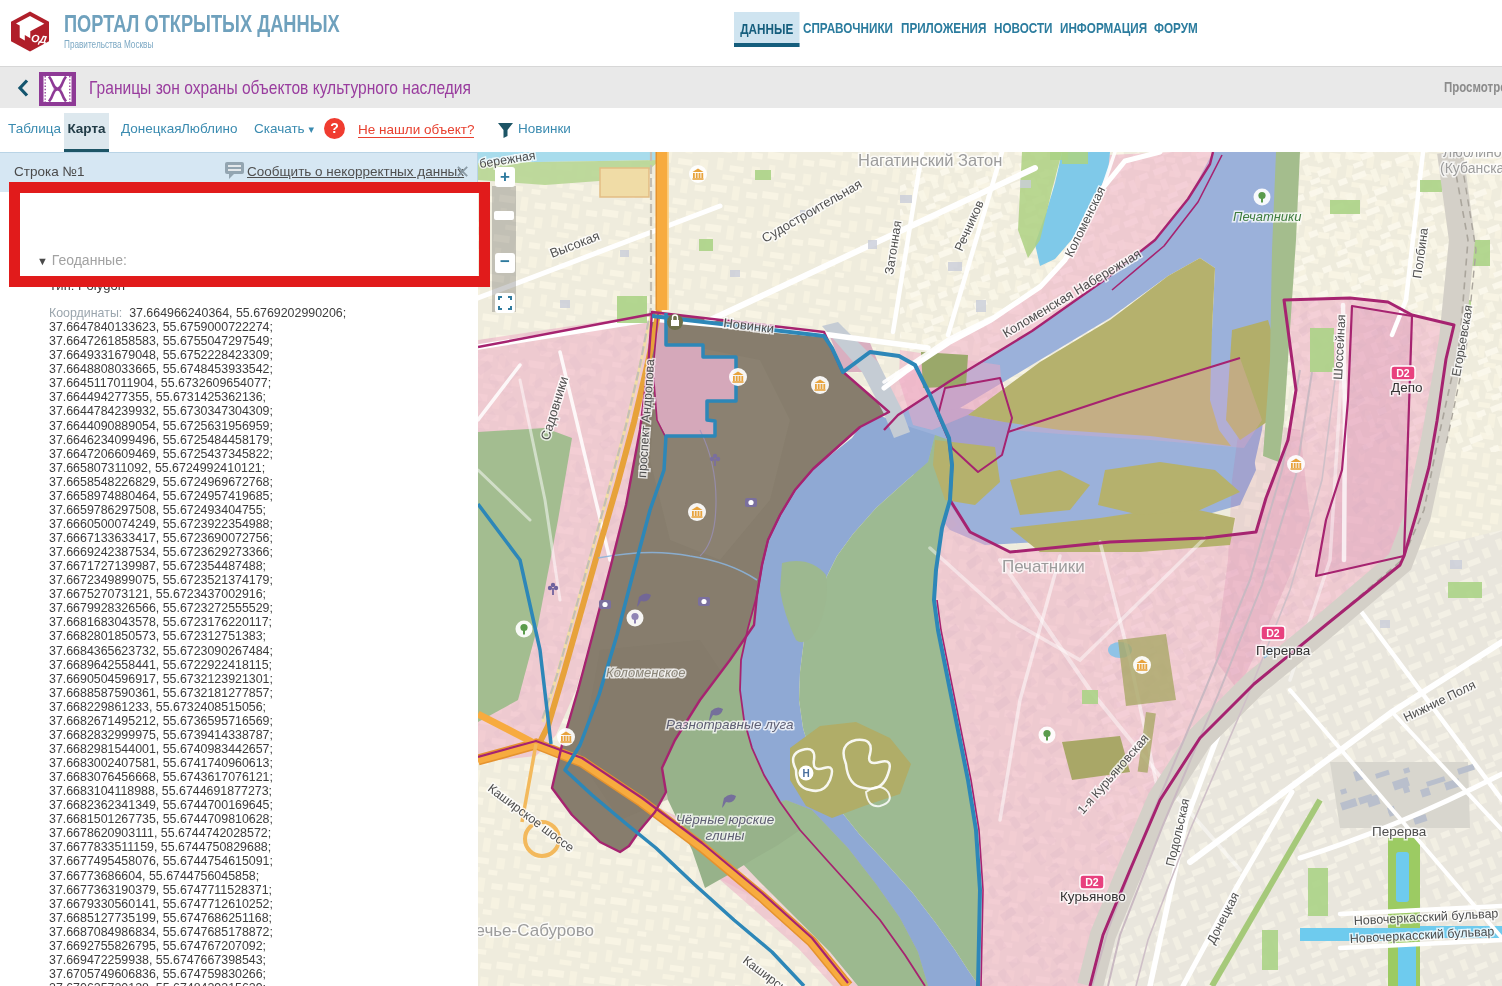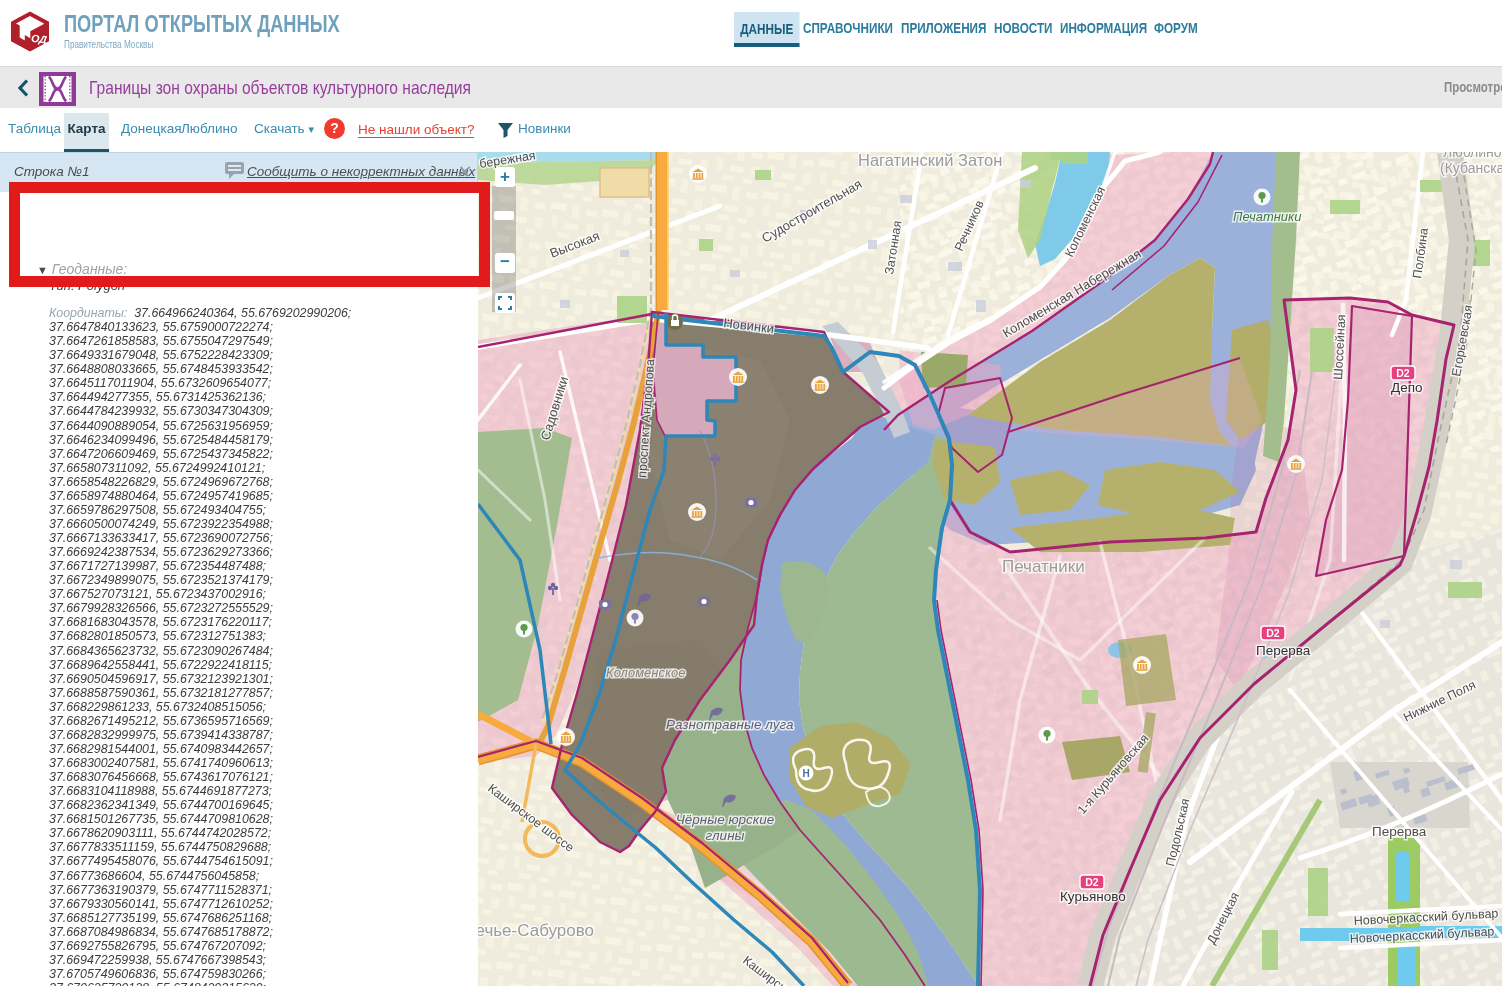--- a/index.html
+++ b/index.html
@@ -22,27 +22,27 @@
 #dstitle{position:absolute;left:89px;top:10px;color:#993c9e;font-size:19px;font-weight:normal;}
 #views{position:absolute;right:-52px;top:12px;color:#8c8c8c;font-size:14px;font-weight:bold;width:110px;}
 
 #tabs{position:absolute;left:0;top:108px;width:1502px;height:44px;background:#fff;font-size:13.5px;}
 .tab{position:absolute;top:13px;color:#3a8bb0;}
 #tabkarta{position:absolute;left:64px;top:5px;width:45px;padding:8px 0 13px 0;text-align:center;background:#dde8ee;color:#223c47;border-bottom:3px solid #1d5566;font-weight:bold;}
 .qmark{position:absolute;left:324px;top:10px;width:21px;height:21px;border-radius:50%;background:#f03c30;color:#fff;text-align:center;font-size:14px;font-weight:bold;line-height:21px;}
 #nofound{position:absolute;left:358px;top:14px;color:#e8402f;border-bottom:1px solid #e8402f;font-size:13.5px;}
 #filters{position:absolute;left:518px;top:13px;color:#3a8bb0;}
 
-#panel{position:absolute;left:0;top:152px;width:478px;height:834px;background:#fff;border-top:1px solid #b9d4e6;font-style:italic;}
+#panel{position:absolute;left:0;top:152px;width:478px;height:834px;background:#fff;border-top:1px solid #b9d4e6;}
 #prow{position:absolute;left:0;top:0px;width:477px;height:39px;background:#d6e7f3;border-right:1px solid #b9d4e6;}
 #prow .ttl{position:absolute;left:14px;top:11px;font-size:13.5px;color:#4a4a4a;}
 #prow .lnk{position:absolute;left:247px;top:11px;font-size:13.5px;color:#4f4f4f;text-decoration:underline;}
 #prow .x{position:absolute;left:455px;top:8px;font-size:18px;color:#8a9aa5;}
 #ptitle{position:absolute;left:37px;top:42px;width:437px;font-size:20px;color:#333;line-height:28px;}
-#geod{position:absolute;left:37px;top:108px;font-size:14px;color:#a2a2a2;}
+#geod{position:absolute;left:37px;top:99px;font-size:14px;color:#a2a2a2;}
 #geod .tri{color:#4a4a4a;font-size:11px;}
 #tip{position:absolute;left:49px;top:125px;font-size:13px;color:#3c3c3c;}
 #coords{position:absolute;left:49px;top:153px;width:420px;font-size:12.4px;line-height:14.07px;color:#3c3c3c;}
 #coords .lbl{color:#9aa5ad;margin-top:16px;}
 
 #redbox{position:absolute;left:9px;top:182px;width:459px;height:83px;border:11px solid #e11b1b;z-index:50;}
 
 #map{position:absolute;left:478px;top:152px;width:1024px;height:834px;overflow:hidden;background:#efebdc;}
 
 .zbtn{position:absolute;width:20px;height:20px;background:#fff;border-radius:3px;color:#2e7a9e;text-align:center;font-weight:bold;z-index:20;}

